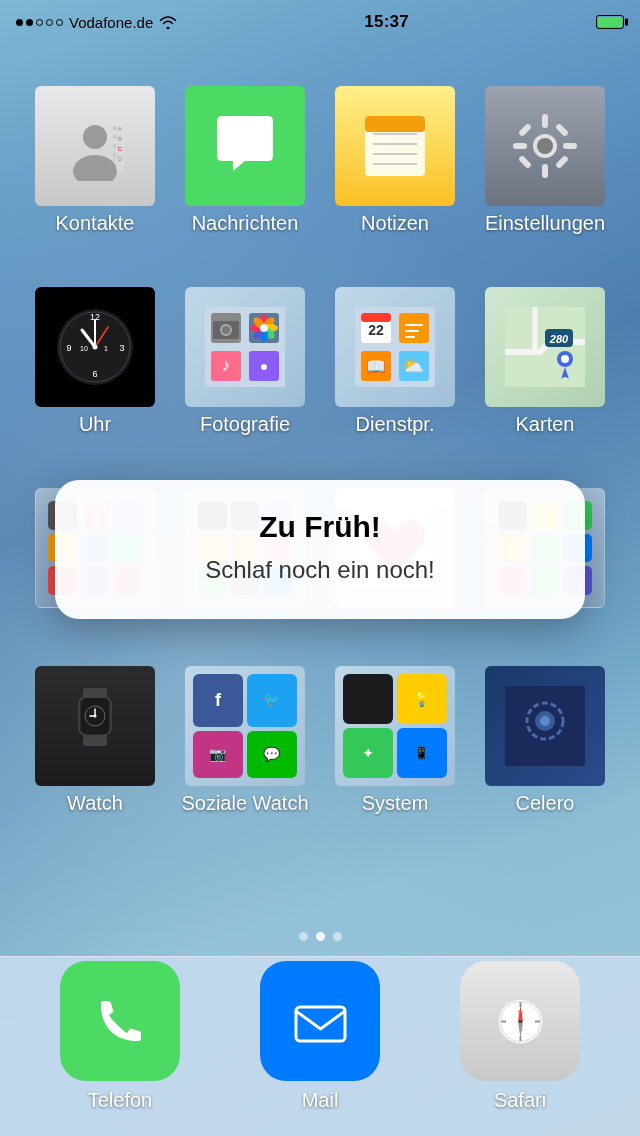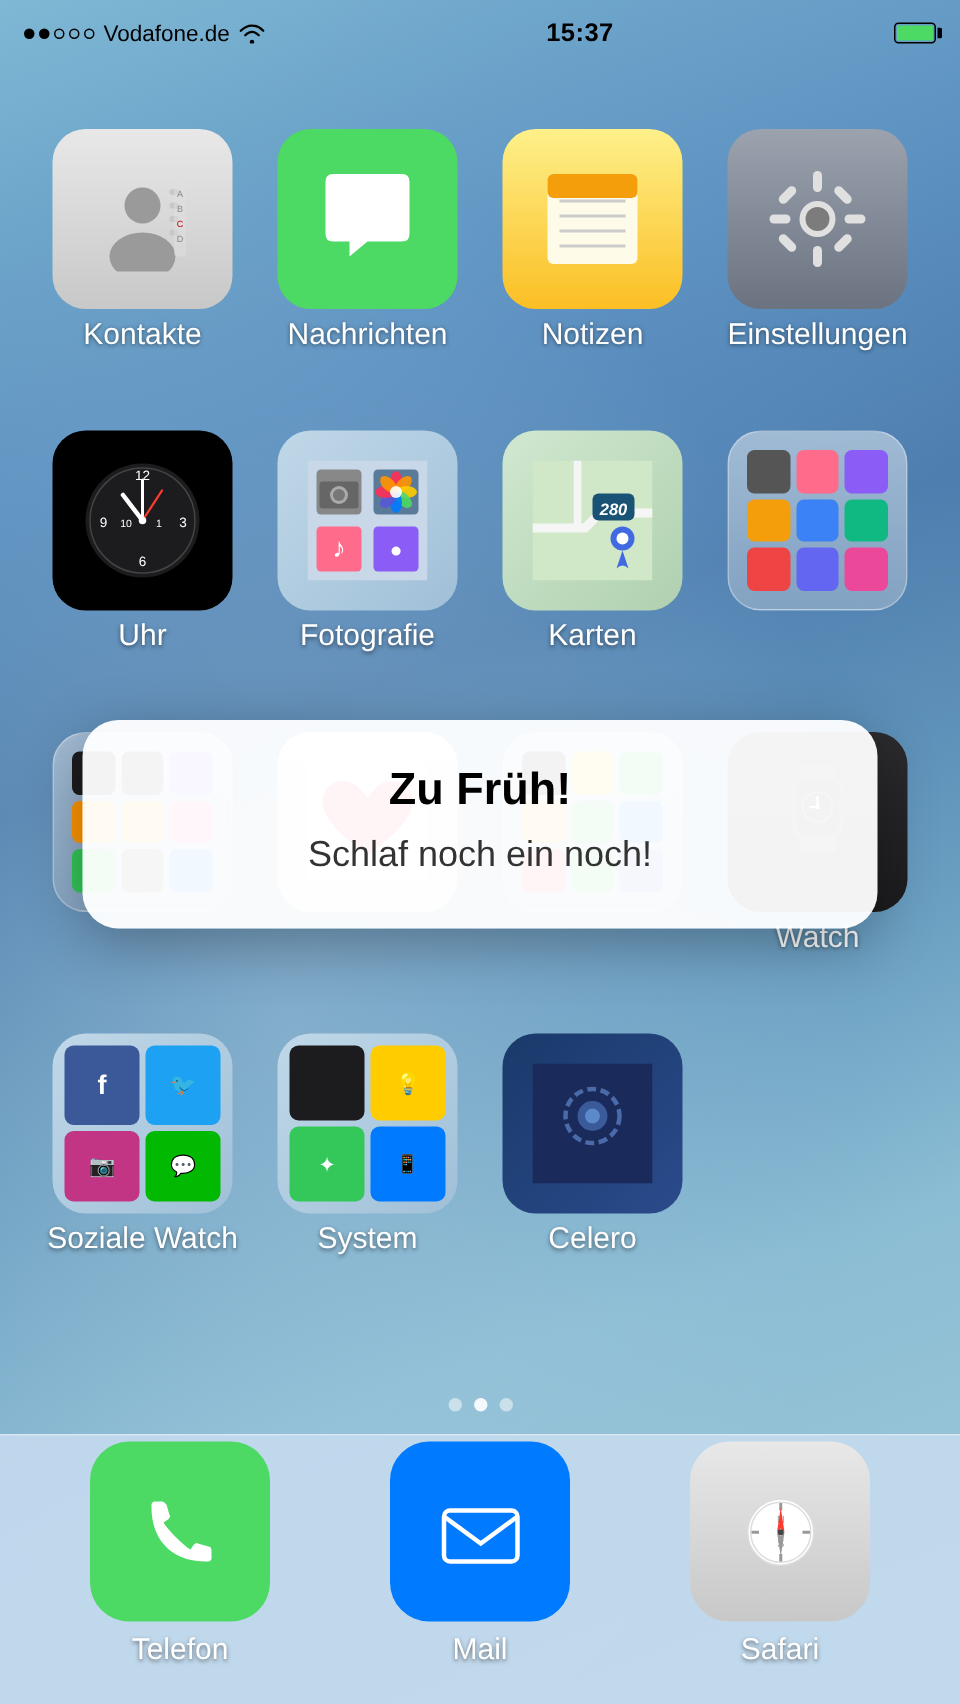--- a/index.html
+++ b/index.html
@@ -114,21 +114,21 @@
       flex-direction: column;
       align-items: center;
       gap: 6px;
       cursor: pointer;
       margin-top: 32px;
     }
 
     .app-icon {
       width: 120px;
       height: 120px;
-      border-radius: 22px;
+      border-radius: 6px;
       display: flex;
       align-items: center;
       justify-content: center;
       overflow: hidden;
       position: relative;
     }
 
     .app-label {
       color: #fff;
       font-size: 20px;
@@ -468,20 +468,43 @@
         <rect x="6" y="44" width="30" height="30" rx="3" fill="#ff6b8a"></rect>
         <text x="21" y="64" text-anchor="middle" font-size="18" fill="white">♪</text>
 
         <rect x="44" y="44" width="30" height="30" rx="3" fill="#8b5cf6"></rect>
         <text x="59" y="64" text-anchor="middle" font-size="14" fill="white">●</text>
       </svg>
     </div>
     <span class="app-label">Fotografie</span>
   </div>
 
+  <div class="app-item">
+    <div class="app-icon icon-dienstpr">
+      <svg width="80" height="80" viewBox="0 0 80 80">
+        <rect width="80" height="80" fill="#c8d8e8" rx="0"></rect>
+
+        <rect x="6" y="6" width="30" height="30" rx="3" fill="#fff"></rect>
+        <rect x="6" y="6" width="30" height="9" rx="3" fill="#ff3b30"></rect>
+        <text x="21" y="28" text-anchor="middle" font-size="14" fill="#333" font-weight="bold">22</text>
+
+        <rect x="44" y="6" width="30" height="30" rx="3" fill="#ff9500"></rect>
+        <line x1="50" y1="18" x2="68" y2="18" stroke="white" stroke-width="2"></line>
+        <line x1="50" y1="24" x2="64" y2="24" stroke="white" stroke-width="2"></line>
+        <line x1="50" y1="30" x2="60" y2="30" stroke="white" stroke-width="2"></line>
+
+        <rect x="44" y="44" width="30" height="30" rx="3" fill="#5ac8fa"></rect>
+        <text x="59" y="65" text-anchor="middle" font-size="18" fill="white">⛅</text>
+
+        <rect x="6" y="44" width="30" height="30" rx="3" fill="#ff8c00"></rect>
+        <text x="21" y="65" text-anchor="middle" font-size="16" fill="white">📖</text>
+      </svg>
+    </div>
+    <span class="app-label">Dienstpr.</span>
+  </div>
 
   <div class="app-item">
     <div class="app-icon icon-karten">
       <svg width="80" height="80" viewBox="0 0 80 80">
 
         <rect width="80" height="80" fill="#d0e8c8" rx="0"></rect>
 
         <path d="M0 45 L35 45 L45 35 L80 35" stroke="#f5f5f5" stroke-width="6" fill="none"></path>
         <path d="M30 0 L30 45" stroke="#f5f5f5" stroke-width="5" fill="none"></path>
 

